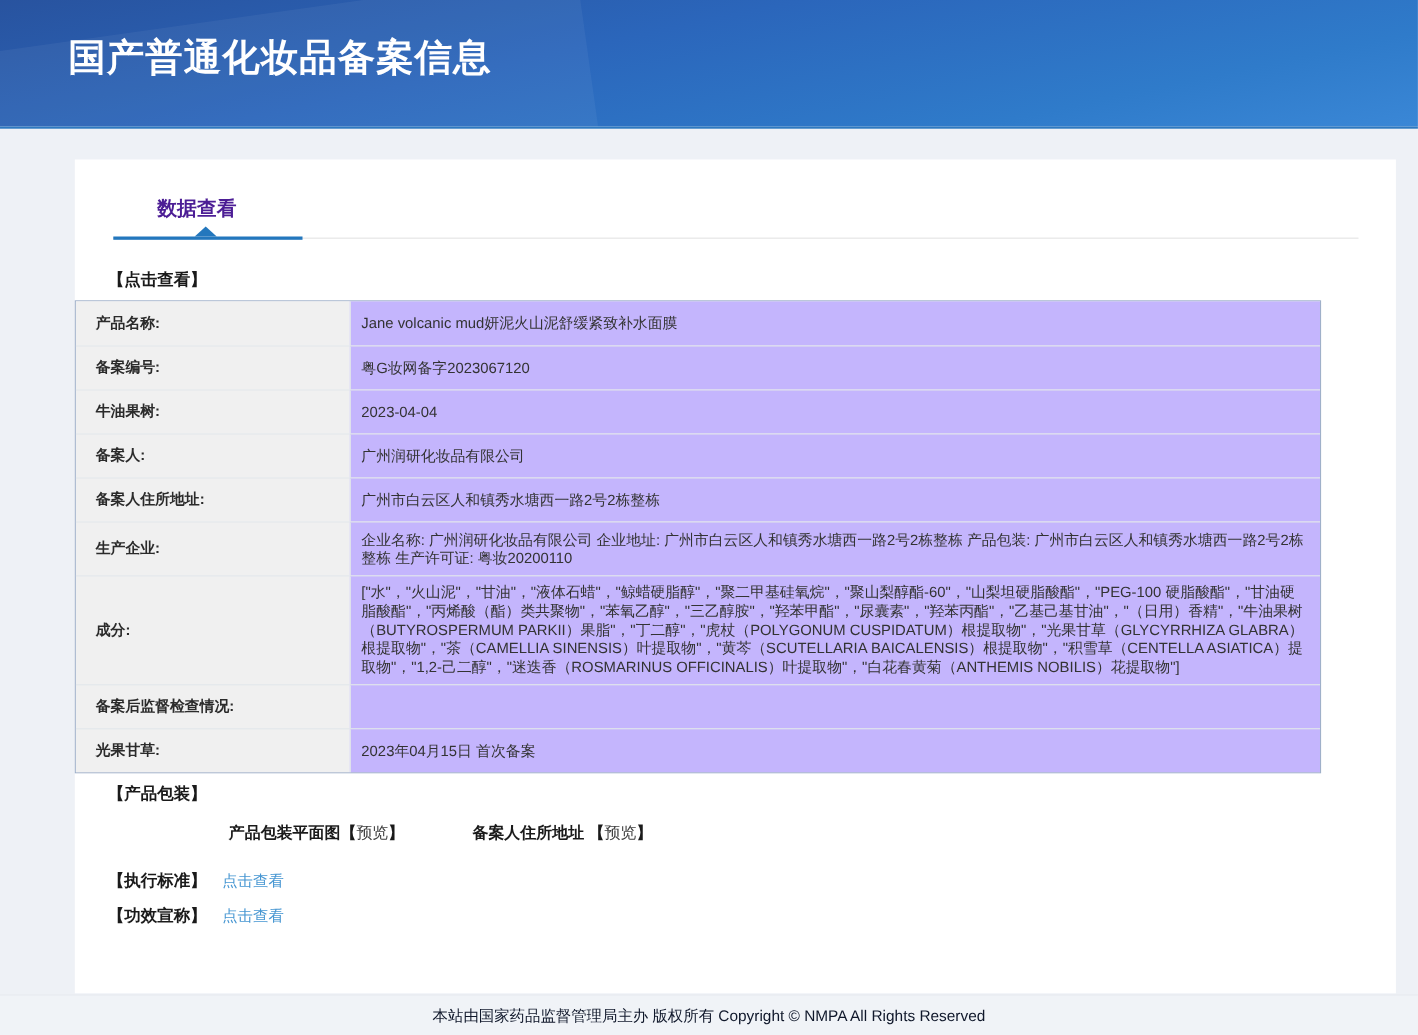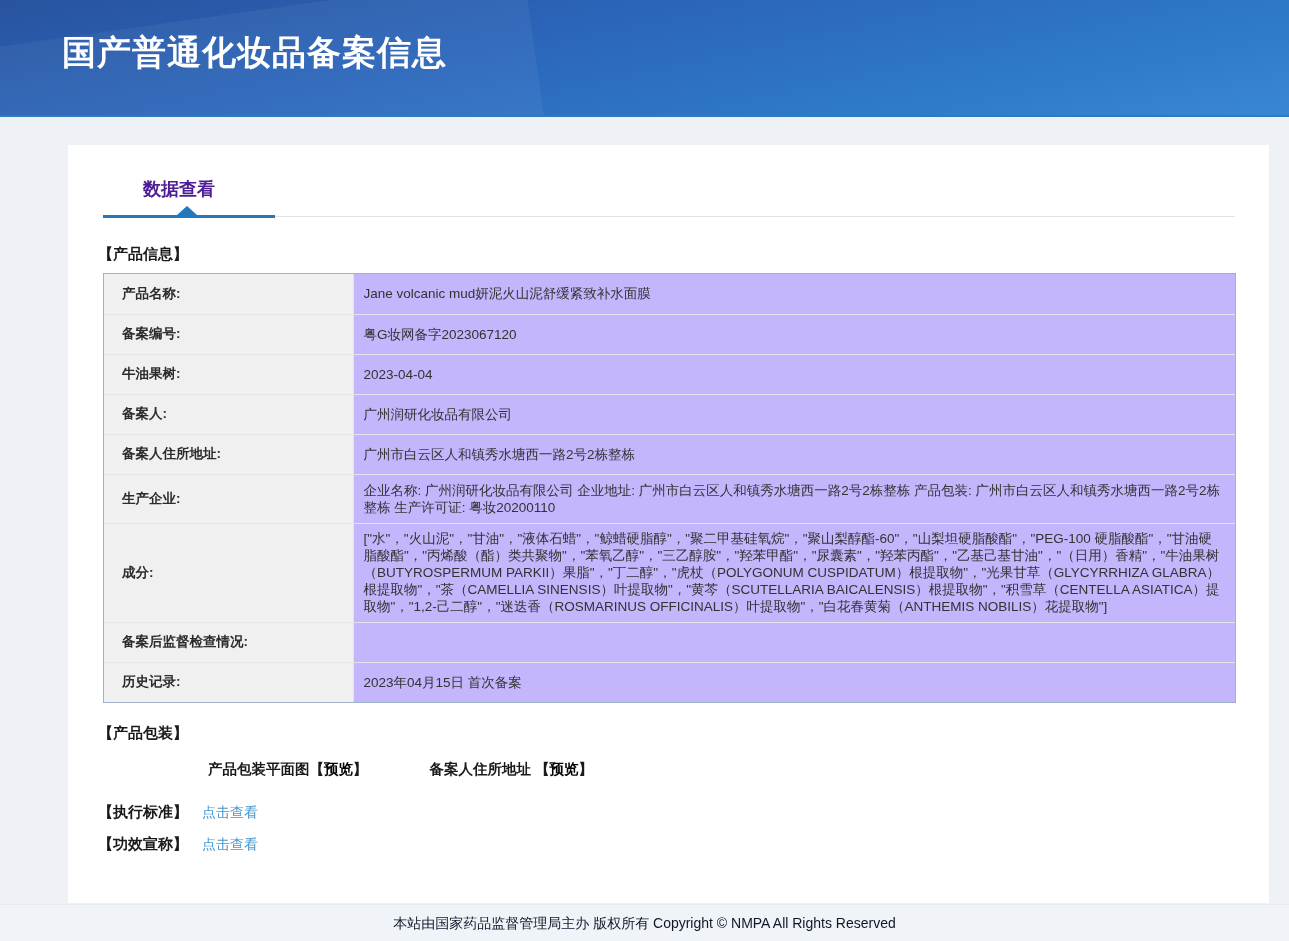--- a/index.html
+++ b/index.html
@@ -75,21 +75,20 @@
   
   .sec-title {
     margin: 28px 0 9px 30px;
     font-size: 15px;
     font-weight: bold;
     color: #1a1a1a;
   }
 
   
   .table-wrap {
-    margin-left: 35px;
     width: 1133px;
     border: 1px solid #9fb0c9;
   }
   table.info {
     width: 100%;
     border-collapse: collapse;
     table-layout: fixed;
     font-size: 13.5px;
     color: #333;
   }
@@ -113,21 +112,21 @@
   tr.r-big { height: 99px; }
 
   
   .pack-row {
     margin: 17px 0 0 140px;
     font-size: 14.5px;
     color: #1a1a1a;
     font-weight: bold;
   }
   .pack-gap { display: inline-block; width: 62px; }
-  .link { color: #000000; cursor: pointer; text-decoration: none; font-weight: bold; }
+  .link { color: #404040; cursor: pointer; text-decoration: none; font-weight: normal; }
   .link2 { color: #4696d2; cursor: pointer; text-decoration: none; font-weight: normal; font-size: 14px; }
   .std-row { margin: 24px 0 0 30px; font-size: 15px; font-weight: bold; color: #1a1a1a; }
   .std-row .link2 { margin-left: 14px; }
   .eff-row { margin: 13px 0 0 30px; font-size: 15px; font-weight: bold; color: #1a1a1a; }
   .eff-row .link2 { margin-left: 14px; }
 
   
   .footer {
     position: absolute; left: 0; bottom: 0;
     width: 1289px; height: 37px;
@@ -147,21 +146,21 @@
 </div>
 
 <div class="card">
 
   <div class="tabs">
     <span class="tab-active">数据查看</span>
     <span class="tab-underline"></span>
     <span class="tab-caret"></span>
   </div>
 
-  <div class="sec-title">【产品信息】</div>
+  <div class="sec-title">【点击查看】</div>
 
   <div class="table-wrap">
     <table class="info">
       <tbody>
         <tr class="r-std">
           <td class="lbl">产品名称:</td>
           <td class="val">Jane volcanic mud妍泥火山泥舒缓紧致补水面膜</td>
         </tr>
         <tr class="r-std">
           <td class="lbl">备案编号:</td>
@@ -185,28 +184,28 @@
         </tr>
         <tr class="r-big">
           <td class="lbl">成分:</td>
           <td class="val">["水"，"火山泥"，"甘油"，"液体石蜡"，"鲸蜡硬脂醇"，"聚二甲基硅氧烷"，"聚山梨醇酯-60"，"山梨坦硬脂酸酯"，"PEG-100 硬脂酸酯"，"甘油硬脂酸酯"，"丙烯酸（酯）类共聚物"，"苯氧乙醇"，"三乙醇胺"，"羟苯甲酯"，"尿囊素"，"羟苯丙酯"，"乙基己基甘油"，"（日用）香精"，"牛油果树（BUTYROSPERMUM PARKII）果脂"，"丁二醇"，"虎杖（POLYGONUM CUSPIDATUM）根提取物"，"光果甘草（GLYCYRRHIZA GLABRA）根提取物"，"茶（CAMELLIA SINENSIS）叶提取物"，"黄芩（SCUTELLARIA BAICALENSIS）根提取物"，"积雪草（CENTELLA ASIATICA）提取物"，"1,2-己二醇"，"迷迭香（ROSMARINUS OFFICINALIS）叶提取物"，"白花春黄菊（ANTHEMIS NOBILIS）花提取物"]</td>
         </tr>
         <tr class="r-std">
           <td class="lbl">备案后监督检查情况:</td>
           <td class="val"></td>
         </tr>
         <tr class="r-std">
-          <td class="lbl">历史记录:</td>
+          <td class="lbl">光果甘草:</td>
           <td class="val">2023年04月15日 首次备案</td>
         </tr>
       </tbody>
     </table>
   </div>
 
-  <div class="sec-title" style="margin-top:21px;">【产品包装】</div>
+  <div class="sec-title" style="margin-top:9px;">【产品包装】</div>
 
   <div class="pack-row">
     <span>产品包装平面图</span><span>【</span><a class="link">预览</a><span>】</span><span class="pack-gap"></span><span>备案人住所地址 </span><span>【</span><a class="link">预览</a><span>】</span>
   </div>
 
   <div class="std-row">
     <span>【执行标准】</span><a class="link2">点击查看</a>
   </div>
 
   <div class="eff-row">

